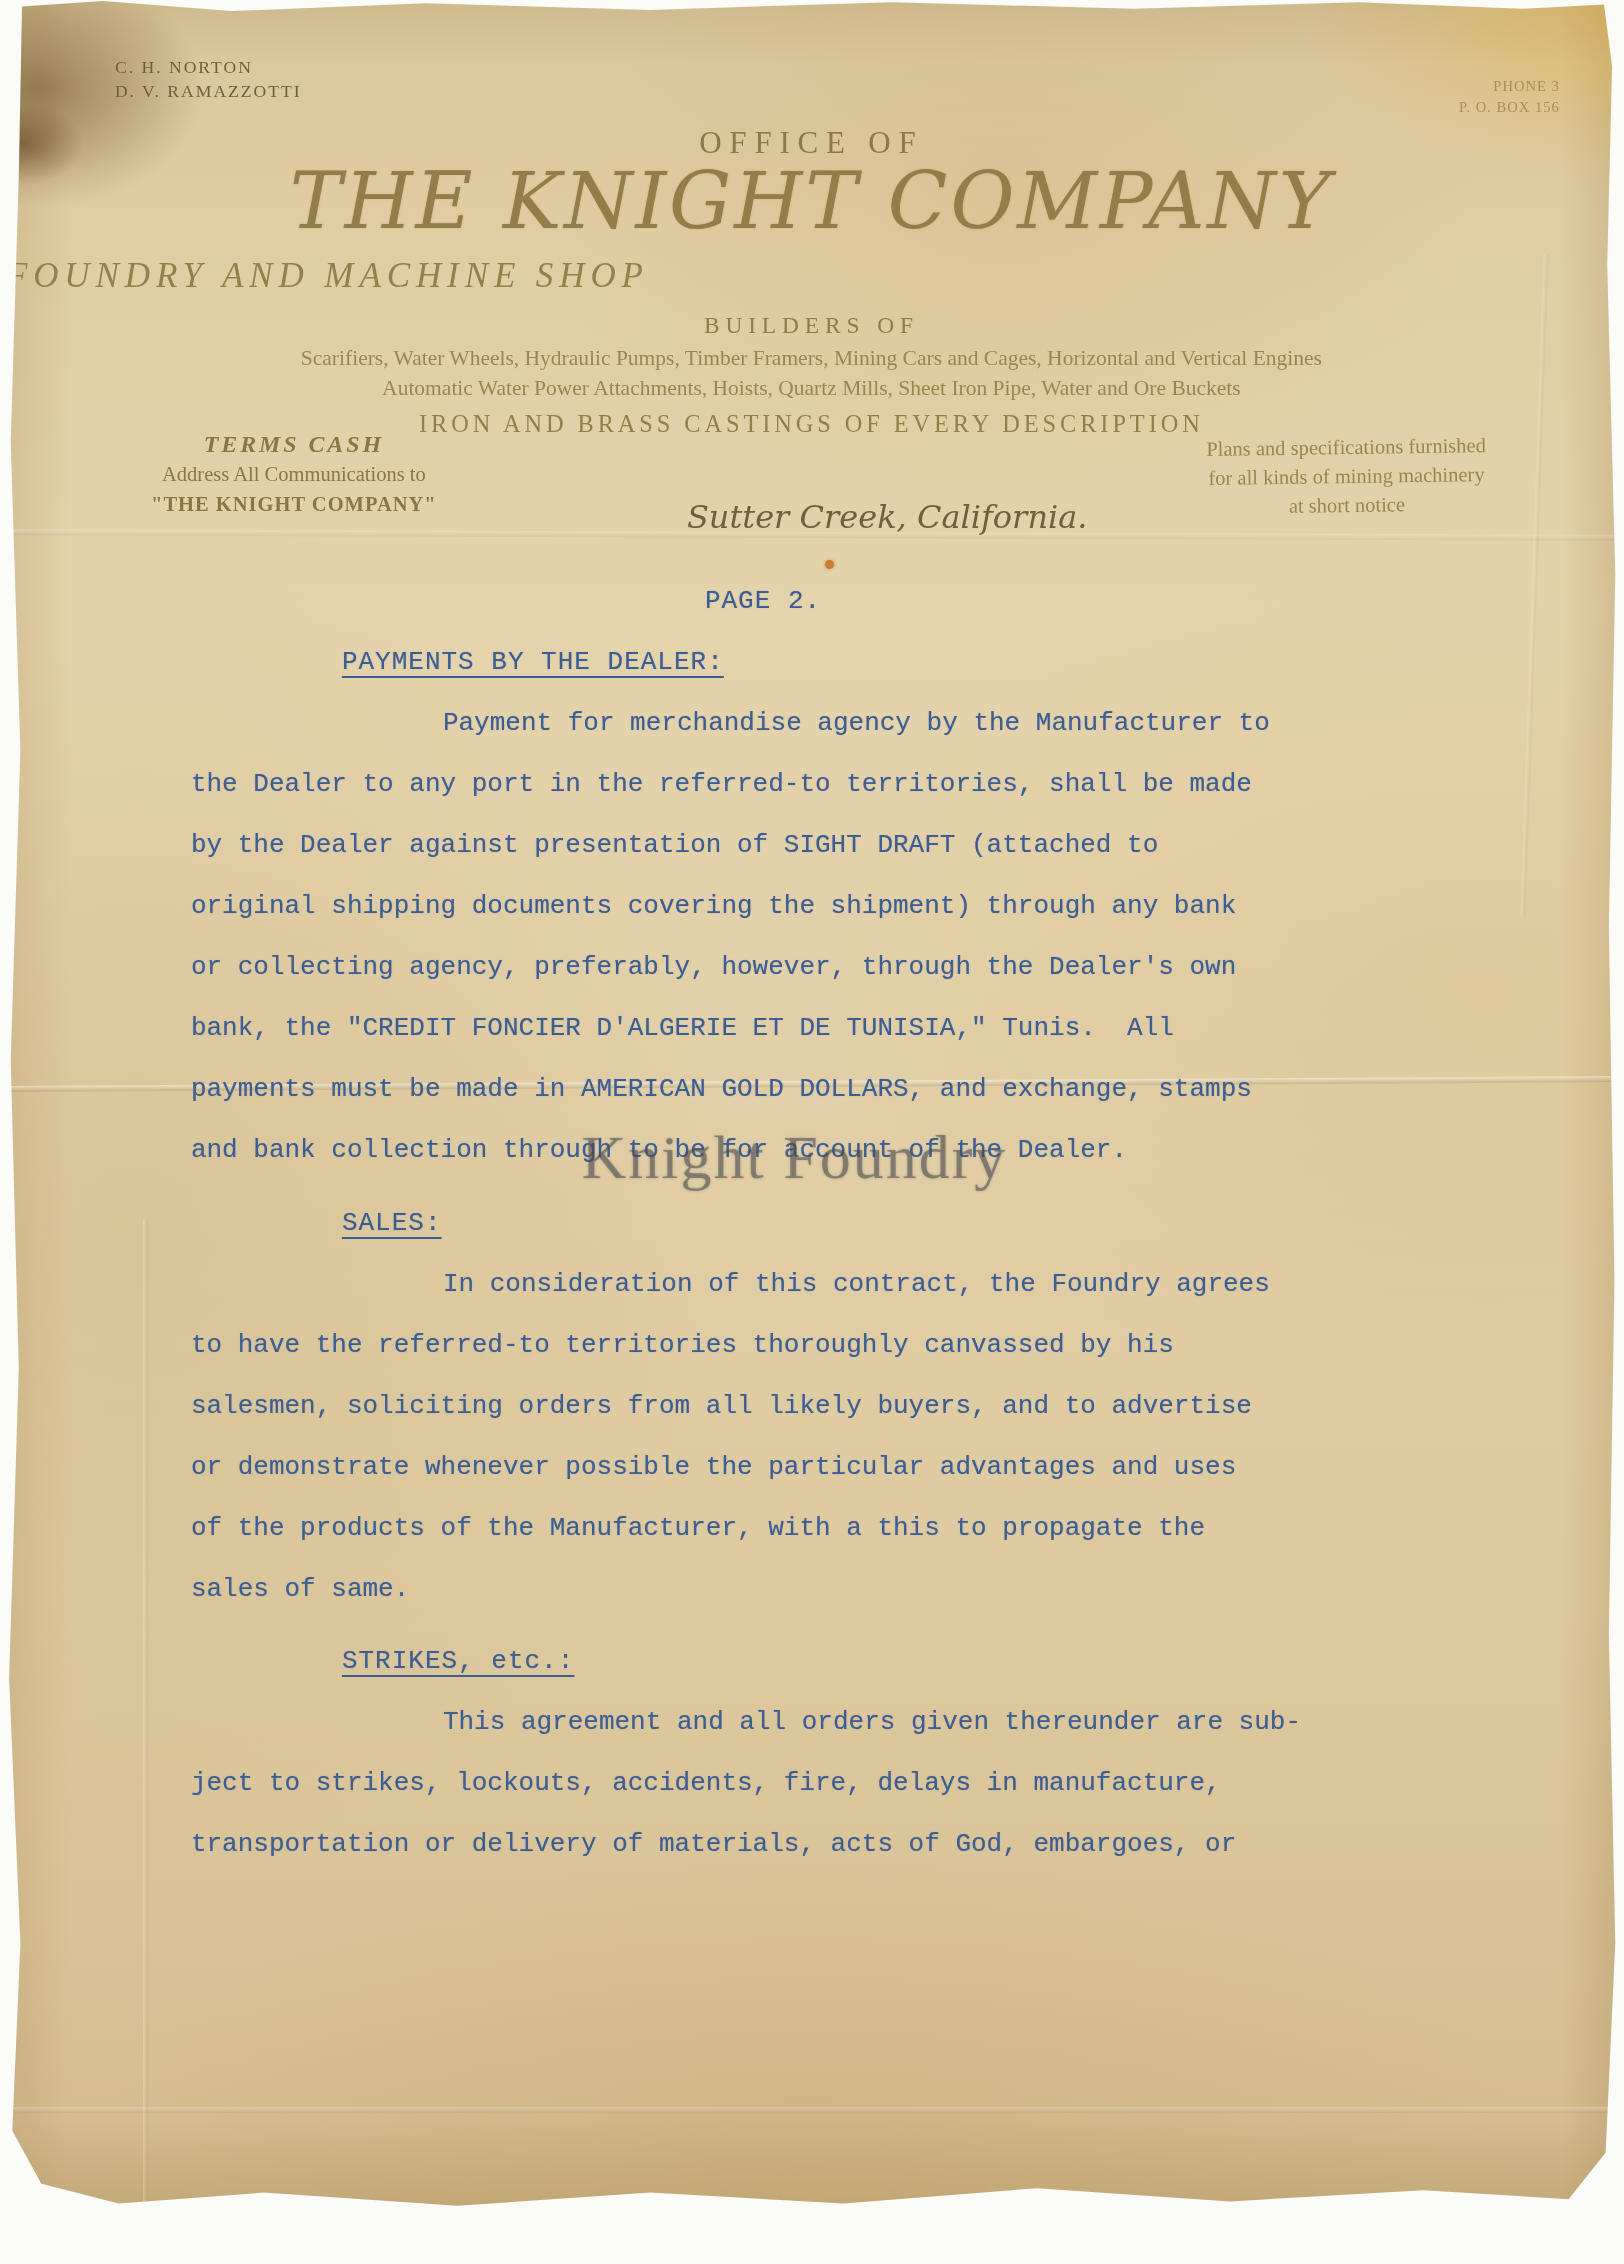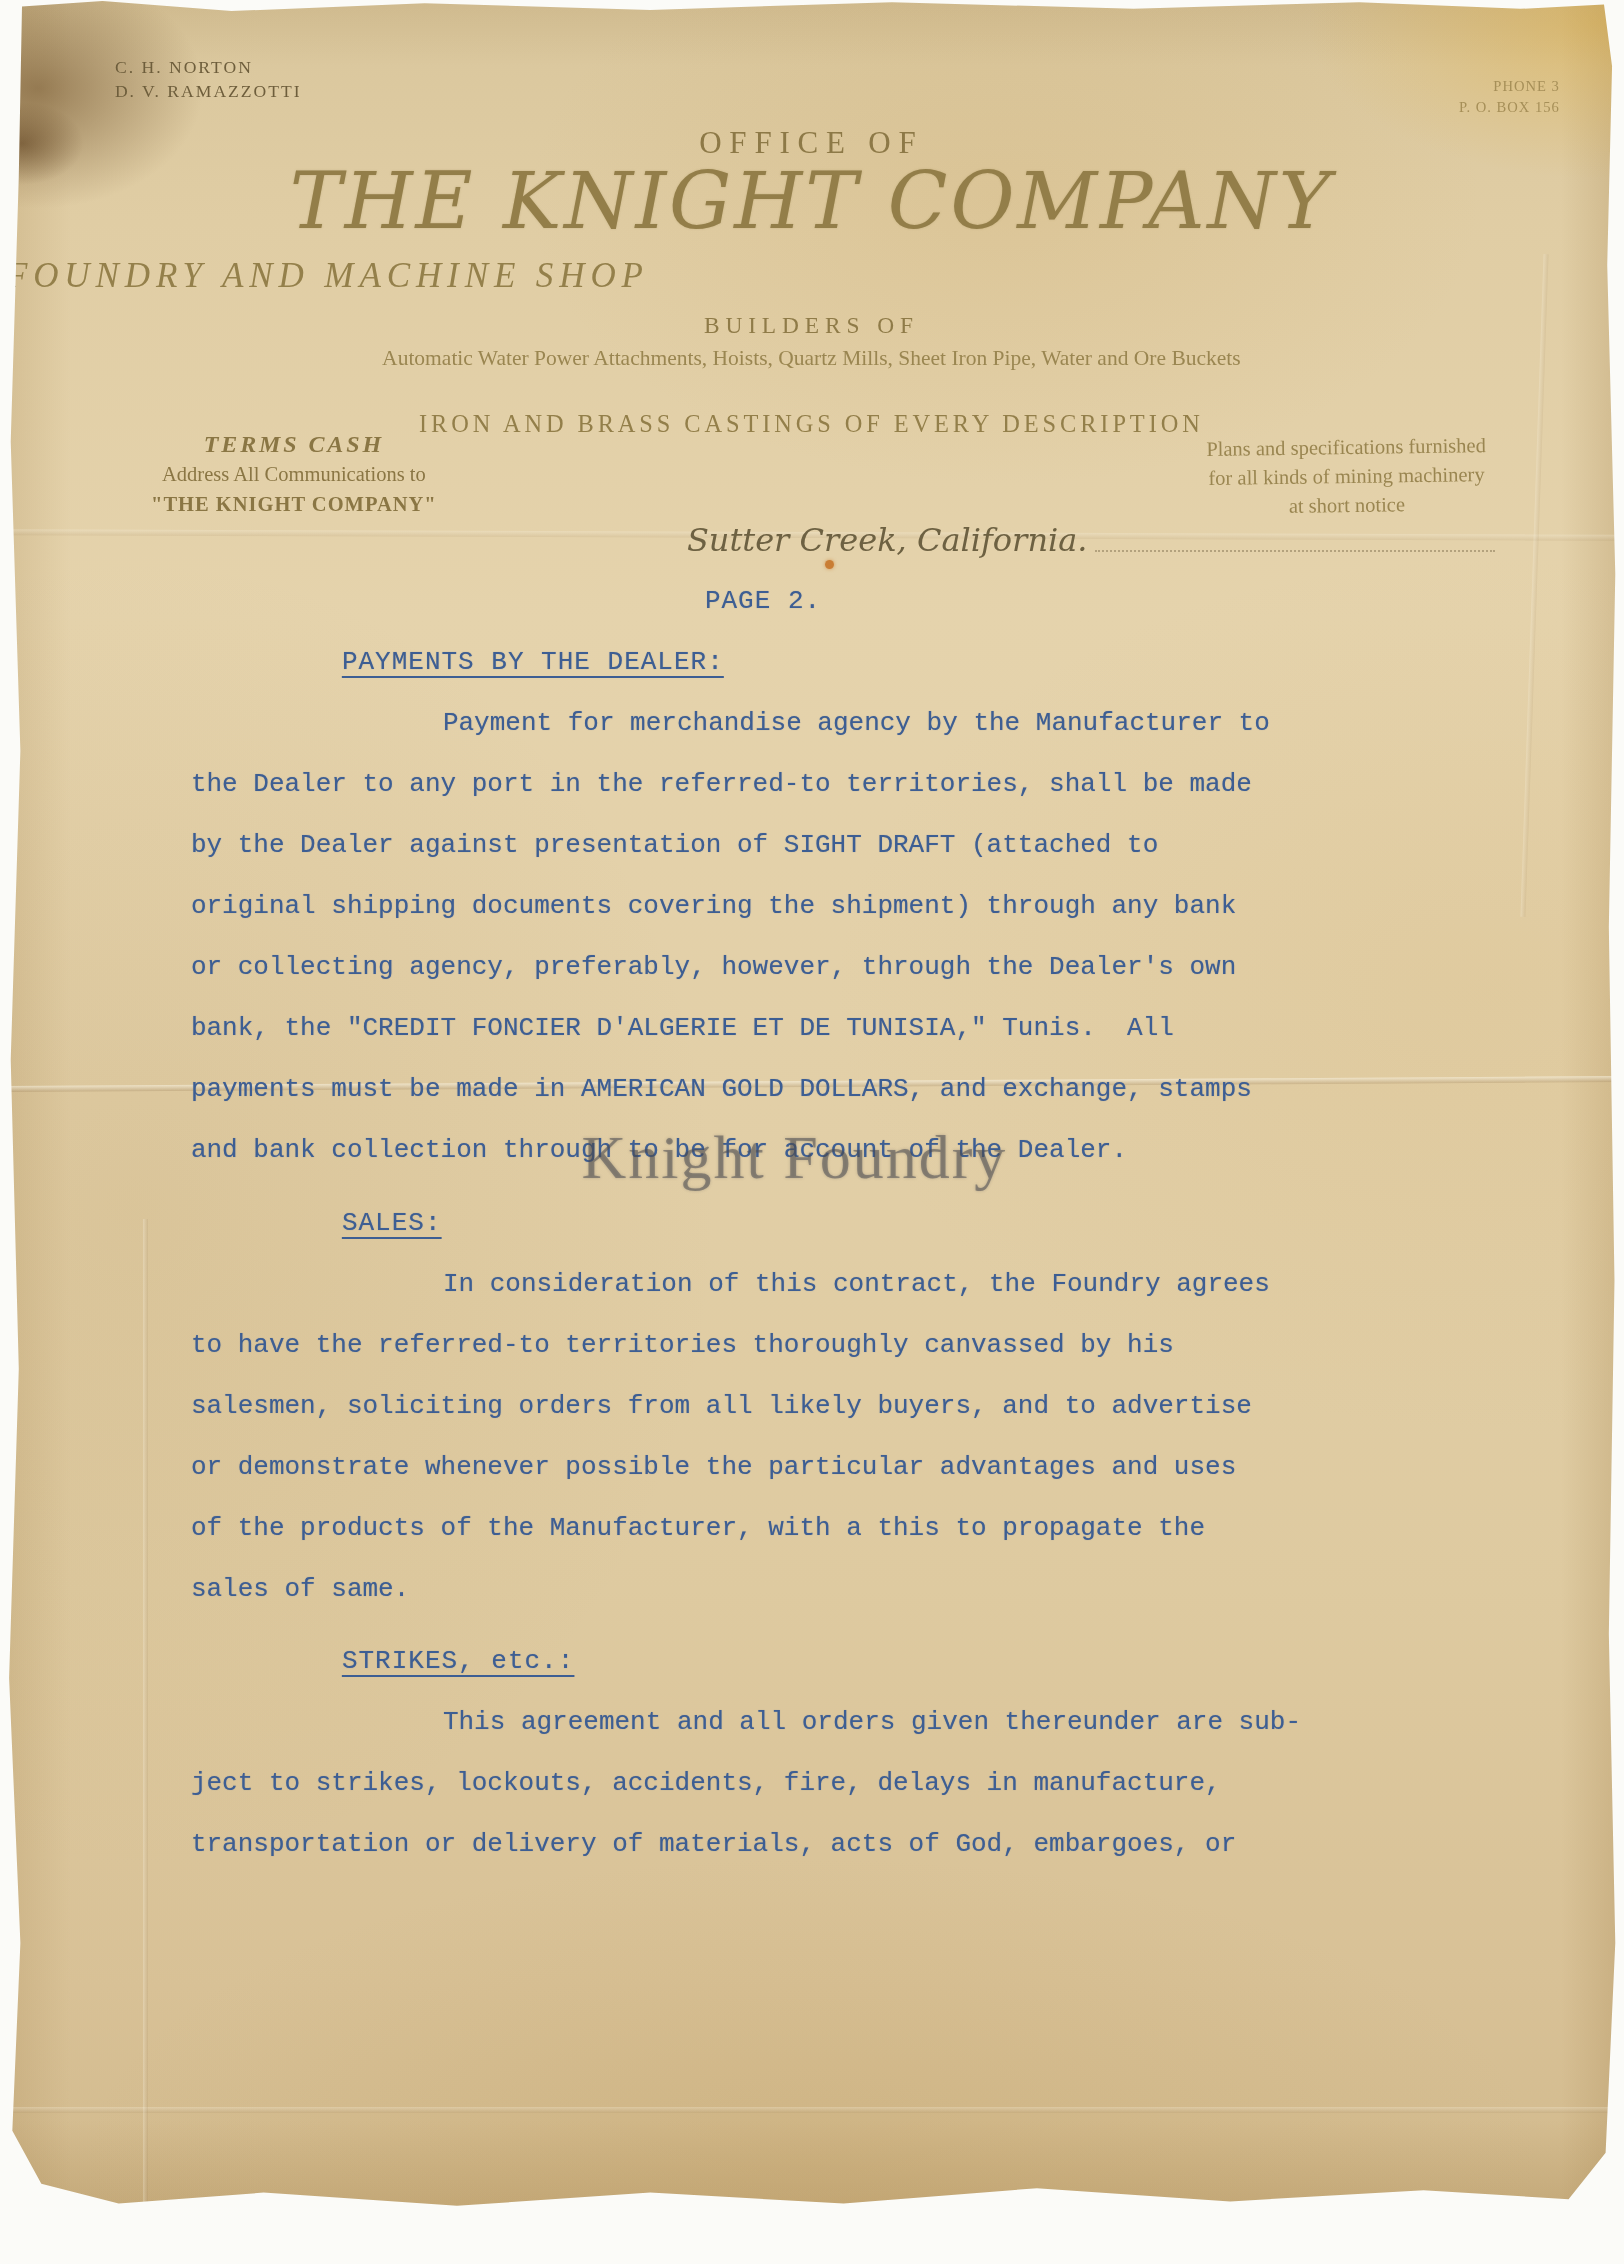--- a/index.html
+++ b/index.html
@@ -50,21 +50,21 @@
     font:italic 78px "DejaVu Serif", serif;letter-spacing:2.9px;color:#937e49;
     text-shadow:0 0 2px rgba(147,126,73,.35);font-weight:normal;}
   .subtitle{left:0;right:0;top:256px;text-align:left;font-style:italic;font-size:35px;letter-spacing:5.9px;color:#94804b;}
   .builders-of{left:0;right:0;top:312px;text-align:center;font-size:23.4px;letter-spacing:5.9px;color:#8f7b48;}
   .builders{left:0;right:0;top:343px;text-align:center;font-size:21.5px;line-height:30px;color:#9a8651;}
   .castings{left:0;right:0;top:410px;text-align:center;font-size:24.4px;letter-spacing:3.9px;color:#937f4a;}
   .terms{left:88px;top:429px;width:400px;text-align:center;font-size:20.5px;line-height:30px;color:#8a7644;}
   .terms div:first-child{font-weight:bold;letter-spacing:2.9px;font-size:24px;font-style:italic;}
   .terms div:last-child{font-weight:bold;letter-spacing:1px;}
   .plans{right:51px;top:433px;width:439px;text-align:center;font-size:20.5px;line-height:29px;color:#9a8651;transform:rotate(-.8deg);}
-  .place-row{left:681px;right:122px;top:521px;display:flex;align-items:baseline;gap:7.8px;}
+  .place-row{left:681px;right:122px;top:498px;display:flex;align-items:baseline;gap:7.8px;flex-direction:column;}
   .place{font:italic 32px "DejaVu Serif", serif;color:#6d6142;white-space:nowrap;}
   .dotted-rule{flex:1;border-bottom:2px dotted rgba(120,105,70,.45);align-self:flex-end;margin-bottom:6.8px;}
 
   
   .typed{
     position:absolute;left:185px;top:571px;width:1375px;
     font-family:"Liberation Mono", monospace;
     font-size:26px;line-height:61px;color:#3d5e93;
     text-shadow:0 0 1px rgba(61,94,147,.45);
   }
@@ -102,20 +102,21 @@
         </div>
       <div class="lh contact">
           <div>PHONE 3</div>
           <div>P. O. BOX 156</div>
         </div>
       <div class="lh office-of">OFFICE OF</div>
       <h1 class="lh company">THE KNIGHT COMPANY</h1>
       <div class="lh subtitle">FOUNDRY AND MACHINE SHOP</div>
       <div class="lh builders-of">BUILDERS OF</div>
       <div class="lh builders">
+          <div>Scarifiers, Water Wheels, Hydraulic Pumps, Timber Framers, Mining Cars and Cages, Horizontal and Vertical Engines</div>
           <div>Automatic Water Power Attachments, Hoists, Quartz Mills, Sheet Iron Pipe, Water and Ore Buckets</div>
         </div>
       <div class="lh castings">IRON AND BRASS CASTINGS OF EVERY DESCRIPTION</div>
       <div class="lh terms">
           <div>TERMS CASH</div>
           <div>Address All Communications to</div>
           <div>"THE KNIGHT COMPANY"</div>
         </div>
       <div class="lh plans">
           <div>Plans and specifications furnished</div>

